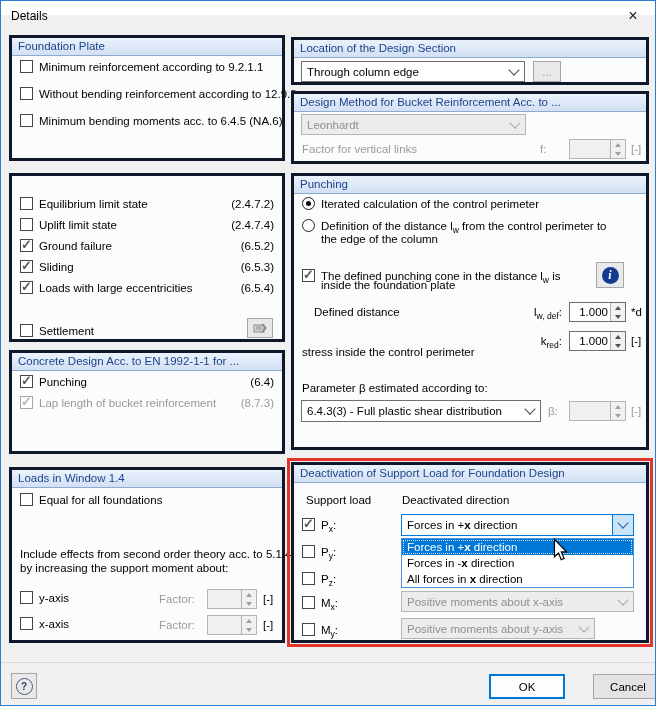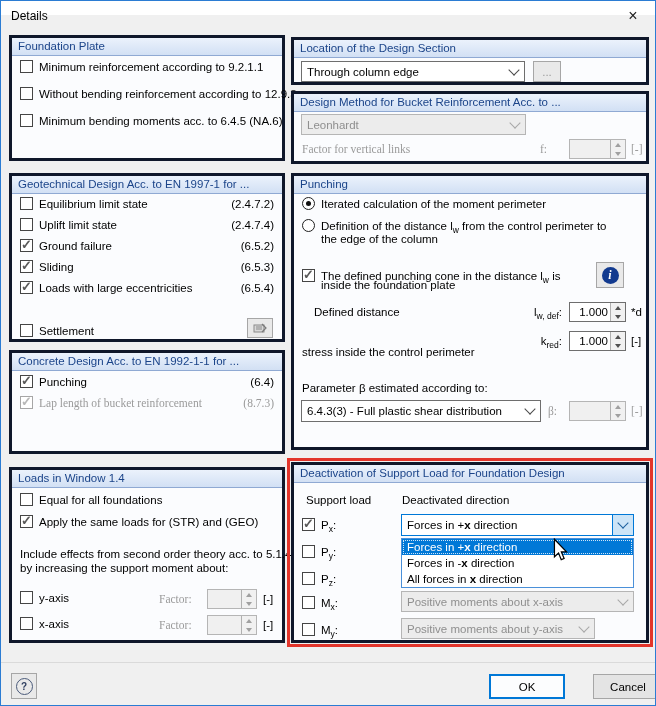--- a/index.html
+++ b/index.html
@@ -11,21 +11,21 @@
   .group{position:absolute;background:#fbfcfe;border:3px solid #0f172a;box-sizing:border-box;}
   .ghead{height:17px;line-height:17px;padding:0 6px;background:linear-gradient(180deg,#ebf2fc 0%,#d2e0f4 100%);border-bottom:1px solid #8fa9d3;color:#1b4489;white-space:nowrap;overflow:hidden;}
   .row{position:absolute;display:flex;align-items:center;gap:6px;white-space:nowrap;height:15px;}
   .cb{width:13px;height:13px;background:#fff;border:1px solid #454545;box-sizing:border-box;position:relative;flex:none;}
   .cb.checked::after{content:"\2713";position:absolute;left:0px;top:-3px;font-size:13px;font-weight:bold;color:#5a5a5a;}
   .cb.dis{border-color:#a6a6a6;}
   .cb.dis.checked::after{color:#b8b8b8;}
   .radio{width:13px;height:13px;border:1px solid #1f1f1f;border-radius:50%;background:#fff;box-sizing:border-box;position:relative;flex:none;}
   .radio.sel::after{content:"";position:absolute;left:3px;top:3px;width:5px;height:5px;border-radius:50%;background:#101010;}
   .ref{margin-left:auto;}
-  .dtx{color:#9a9a9a;font-family:Liberation Serif, serif;}
+  .dtx{color:#9a9a9a;}
   .spin{display:flex;align-items:stretch;width:57px;height:20px;background:#fff;border:1px solid #6e6e6e;box-sizing:border-box;position:absolute;}
   .spin .v{flex:1;text-align:right;padding:3px 2px 0 0;}
   .spin .ud{width:14px;border-left:1px solid #b0b0b0;display:flex;flex-direction:column;background:#f1f1f1;}
   .spin .ud i{flex:1;display:flex;align-items:center;justify-content:center;}
   .tri-up{width:0;height:0;border-left:3px solid transparent;border-right:3px solid transparent;border-bottom:4px solid #505050;}
   .tri-dn{width:0;height:0;border-left:3px solid transparent;border-right:3px solid transparent;border-top:4px solid #505050;}
   .spin.dis{background:#f0f0f0;border-color:#b5b5b5;}
   .spin.dis .tri-up{border-bottom-color:#a0a0a0;}
   .spin.dis .tri-dn{border-top-color:#a0a0a0;}
   .combo{display:flex;align-items:center;height:21px;background:#fff;border:1px solid #6e6e6e;box-sizing:border-box;position:absolute;}
@@ -72,21 +72,20 @@
       <span class="cb"></span>
       <span>Without bending reinforcement according to 12.9.3</span>
     </div>
     <div class="row" style="left:8px;top:75px;right:6px">
       <span class="cb"></span>
       <span>Minimum bending moments acc. to 6.4.5 (NA.6)</span>
     </div>
   </div>
 
   <div class="group" style="left:8px;top:172px;width:276px;height:169px">
-    <div class="ghead">Geotechnical Design Acc. to EN 1997-1 for ...</div>
     <div class="row" style="left:8px;top:20px;right:8px">
       <span class="cb"></span>
       <span>Equilibrium limit state</span>
       <span class="ref">(2.4.7.2)</span>
     </div>
     <div class="row" style="left:8px;top:41px;right:8px">
       <span class="cb"></span>
       <span>Uplift limit state</span>
       <span class="ref">(2.4.7.4)</span>
     </div>
@@ -131,24 +130,20 @@
       <span class="ref dtx">(8.7.3)</span>
     </div>
   </div>
 
   <div class="group" style="left:8px;top:466px;width:276px;height:176px">
     <div class="ghead">Loads in Window 1.4</div>
     <div class="row" style="left:8px;top:22px;right:8px">
       <span class="cb"></span>
       <span>Equal for all foundations</span>
     </div>
-    <div class="row" style="left:8px;top:44px;right:8px">
-      <span class="cb checked"></span>
-      <span>Apply the same loads for (STR) and (GEO)</span>
-    </div>
     <div class="txt" style="left:8px;top:78px">Include effects from second order theory acc. to 5.1.4</div>
     <div class="txt" style="left:8px;top:92px">by increasing the support moment about:</div>
     <div class="row" style="left:8px;top:120px">
       <span class="cb"></span>
       <span>y-axis</span>
     </div>
     <span class="txt dtx" style="left:147px;top:123px">Factor:</span>
     <div class="spin dis" style="left:195px;top:119px;width:50px">
       <span class="v"></span>
       <span class="ud">
@@ -214,21 +209,21 @@
           </i>
         </span>
     </div>
     <span class="txt dtx" style="left:337px;top:49px">[-]</span>
   </div>
 
   <div class="group" style="left:290px;top:172px;width:358px;height:277px">
     <div class="ghead">Punching</div>
     <div class="row" style="left:8px;top:20px;right:8px">
       <span class="radio sel"></span>
-      <span>Iterated calculation of the moment perimeter</span>
+      <span>Iterated calculation of the control perimeter</span>
     </div>
     <div class="row" style="left:8px;top:42px;right:8px">
       <span class="radio"></span>
       <span><span>Definition of the distance l</span><sub>w</sub><span> from the control perimeter to</span></span>
     </div>
     <div class="txt" style="left:27px;top:57px">the edge of the column</div>
     <div class="row" style="left:8px;top:92px;right:8px">
       <span class="cb checked"></span>
       <span><span>The defined punching cone in the distance l</span><sub>w</sub><span> is</span></span>
     </div>

